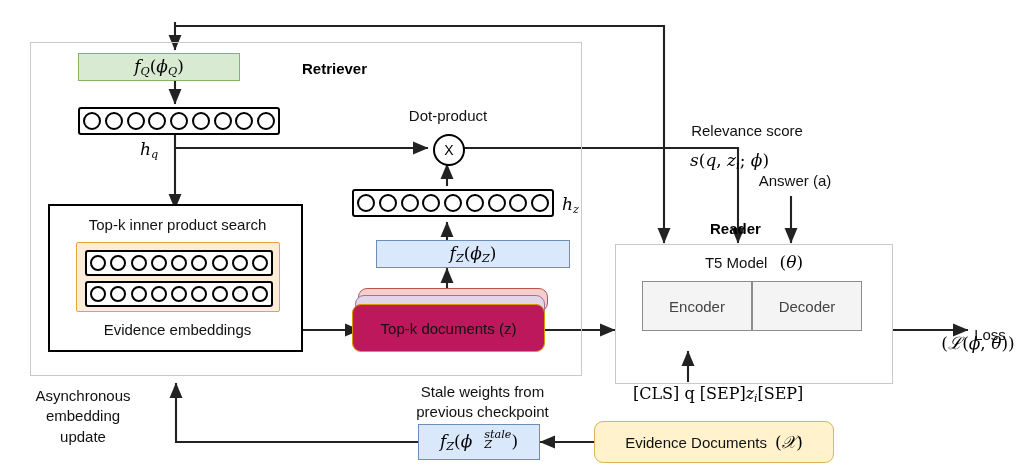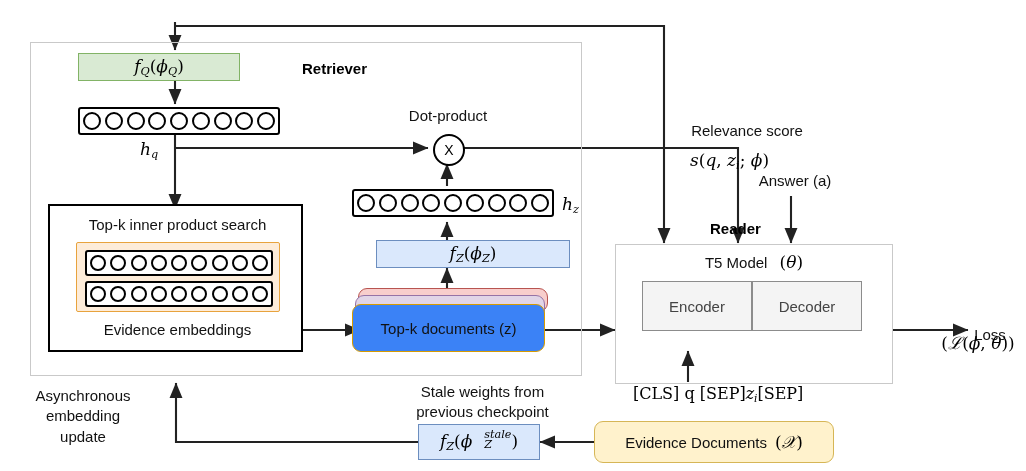--- a/index.html
+++ b/index.html
@@ -52,21 +52,21 @@
     background:#d9ead3;
     border:1.5px solid #82b366;
   }
   
   .box-blue{
     background:#dae8fc;
     border:1.5px solid #6c8ebf;
   }
   
   .box-orange{
-    background:#3b82f6;
+    background:#be185d;
     border:1.5px solid #d79b00;
     border-radius:9px;
   }
   .box-yellow{
     background:#fff2cc;
     border:1.5px solid #d6b656;
     border-radius:9px;
   }
   .box-purple{
     background:#e1d5e7;

